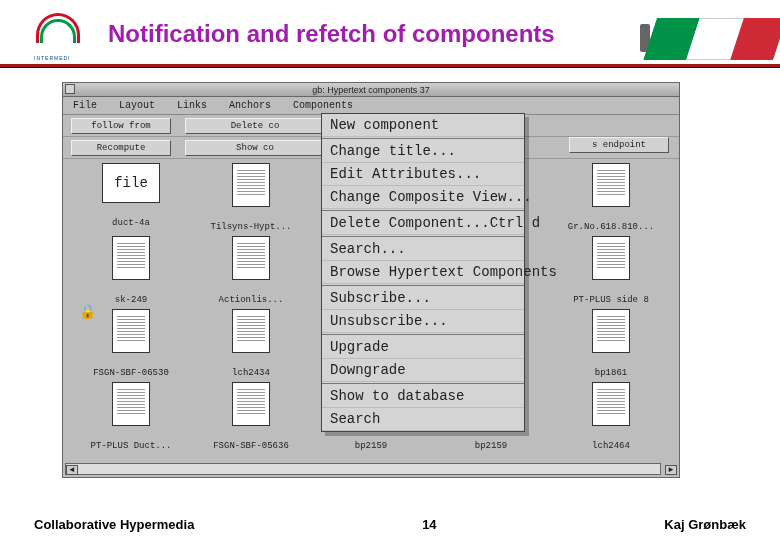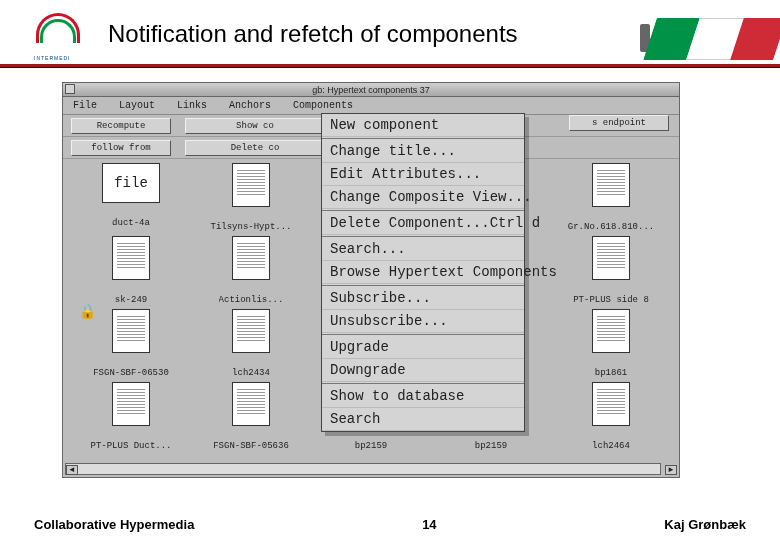--- a/index.html
+++ b/index.html
@@ -28,22 +28,22 @@
     height: 44px;
     margin-left: 34px;
     margin-top: 6px;
     position: relative;
   }
   .logo-arc1 { position:absolute; width:44px; height:30px; border:3px solid #ce1126; border-bottom:none; border-radius: 44px 44px 0 0; left:2px; top:0;}
   .logo-arc2 { position:absolute; width:36px; height:24px; border:3px solid #009a44; border-bottom:none; border-radius: 36px 36px 0 0; left:6px; top:6px;}
   .logo-text { position:absolute; font-size:5px; letter-spacing:1px; color:#004a80; bottom:-4px; left:0;}
   .title {
     font-size: 24px;
-    font-weight: normal;
-    color: #000000;
+    font-weight: bold;
+    color: #a21caf;
     margin-left: 12px;
     margin-top: 4px;
   }
   .flag-right {
     position: absolute;
     right: 0;
     top: 18px;
     width: 130px;
     height: 42px;
     transform: skewX(-18deg);
@@ -198,28 +198,28 @@
       <div class="win-sysbox"></div>
       <span>gb: Hypertext components 37</span>
     </div>
     <div class="menubar">
       <span>File</span>
       <span>Layout</span>
       <span>Links</span>
       <span>Anchors</span>
       <span>Components</span>
     </div>
+    <div class="toolbar-row">
+      <div class="tbtn">follow from</div>
+      <div class="tbtn wide">Delete co</div>
+    </div>
     <div class="toolbar-row" style="position:relative">
       <div class="tbtn">Recompute</div>
       <div class="tbtn wide">Show co</div>
       <div class="tbtn tbtn-right">s endpoint</div>
-    </div>
-    <div class="toolbar-row">
-      <div class="tbtn">follow from</div>
-      <div class="tbtn wide">Delete co</div>
     </div>
 
     <div class="workspace">
       <div class="grid" id="icon-grid">
           <div class="cell">
             <div class="doc-icon file-wide">file</div>
             <div class="cap">duct-4a</div>
           </div>
           <div class="cell">
             <div class="doc-icon">

